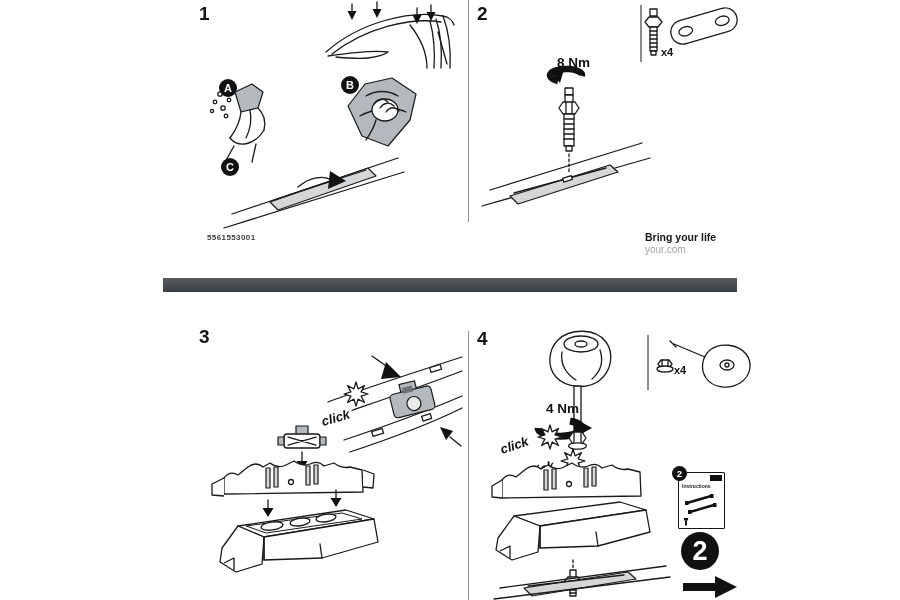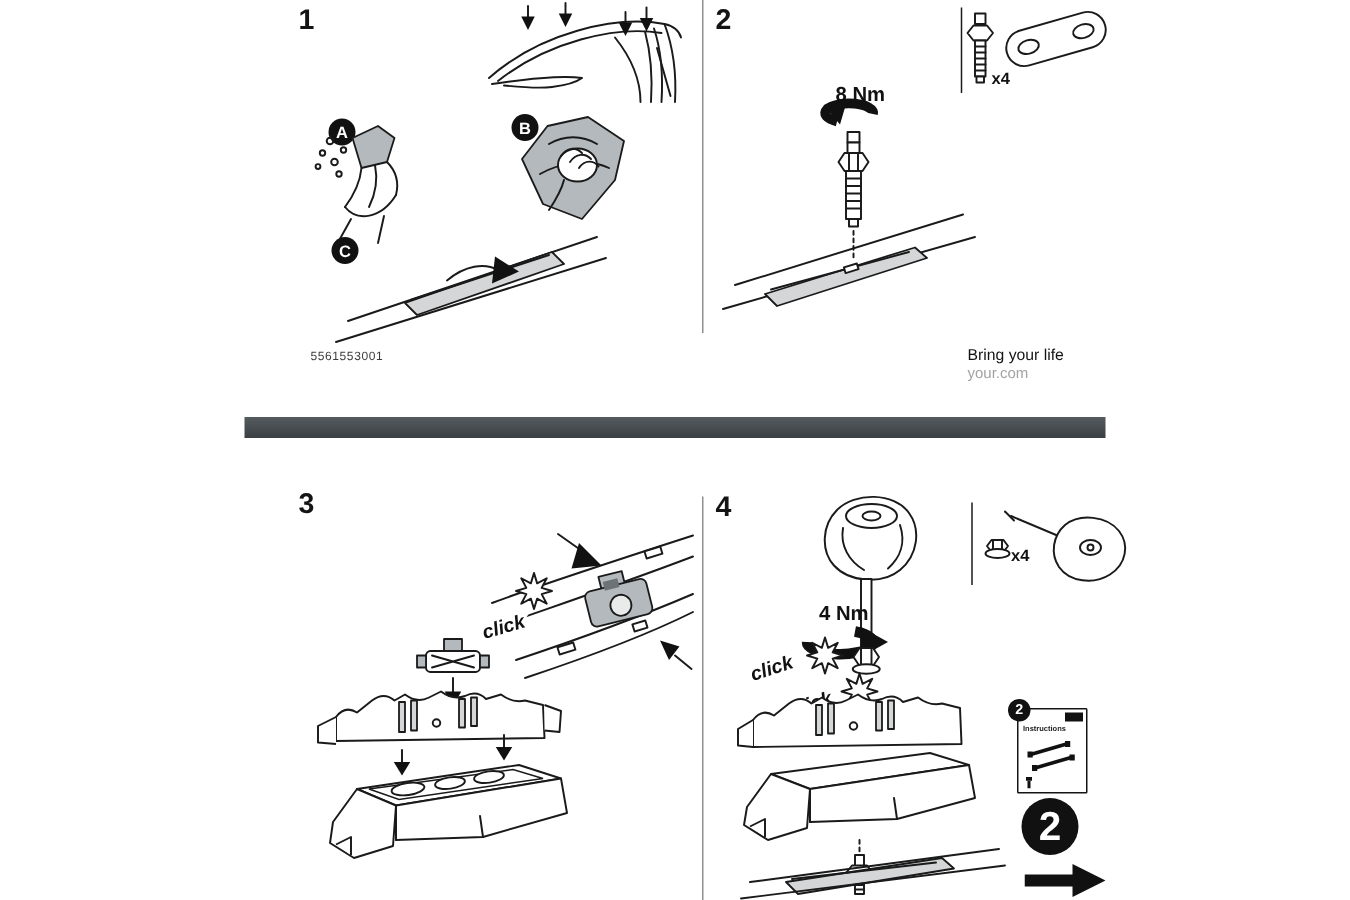--- a/index.html
+++ b/index.html
@@ -1,21 +1,21 @@
 <!DOCTYPE html>
 <html><head>
 <meta charset="utf-8">
 <style>
   html,body{margin:0;padding:0;background:#fff;}
   body{width:900px;height:600px;position:relative;overflow:hidden;
        font-family:"Liberation Sans",sans-serif;color:#111;}
   .abs{position:absolute;}
   .stepnum{font-size:19px;font-weight:bold;color:#141414;}
-  .partnum{font-size:8px;letter-spacing:.4px;color:#3c3c3c;font-weight:normal;}
-  .tagline{font-size:10.5px;font-weight:normal;color:#141414;}
+  .partnum{font-size:8px;letter-spacing:.4px;color:#3c3c3c;font-weight:bold;}
+  .tagline{font-size:10.5px;font-weight:bold;color:#141414;}
   .website{font-size:10px;color:#a3a3a3;margin-top:1px;}
   .vsep{width:1px;background:#8f8f8f;}
   .divbar{background:linear-gradient(#565b60,#3a3f44);}
   .card{width:45px;height:55px;border:1.5px solid #141414;background:#fff;border-radius:1px;}
   .card-badge{width:15px;height:15px;border-radius:50%;background:#111;color:#fff;
               font-size:9.5px;font-weight:bold;text-align:center;line-height:15px;
               position:absolute;left:-7px;top:-7px;}
   .card-logo{position:absolute;top:2px;right:2px;width:12px;height:6px;background:#111;}
   .card-title{position:absolute;top:10px;left:3px;right:1px;font-size:5px;font-weight:bold;color:#222;}
   .big2{width:38px;height:38px;border-radius:50%;background:#111;color:#fff;

